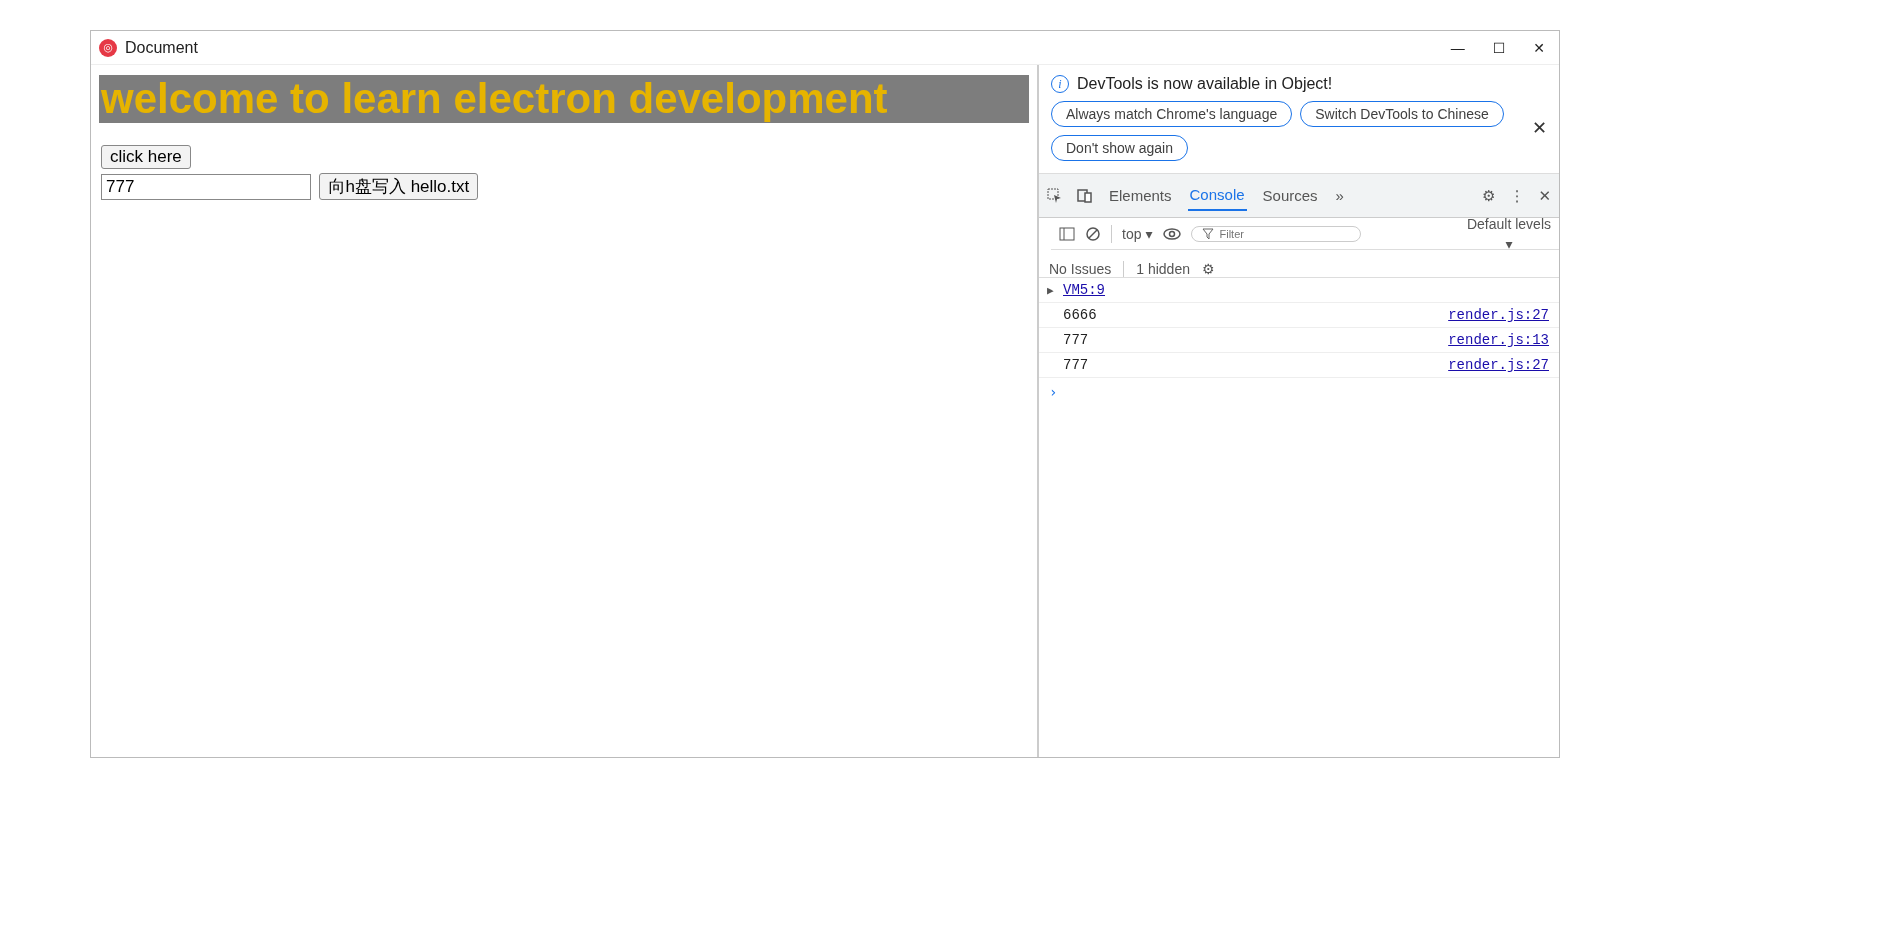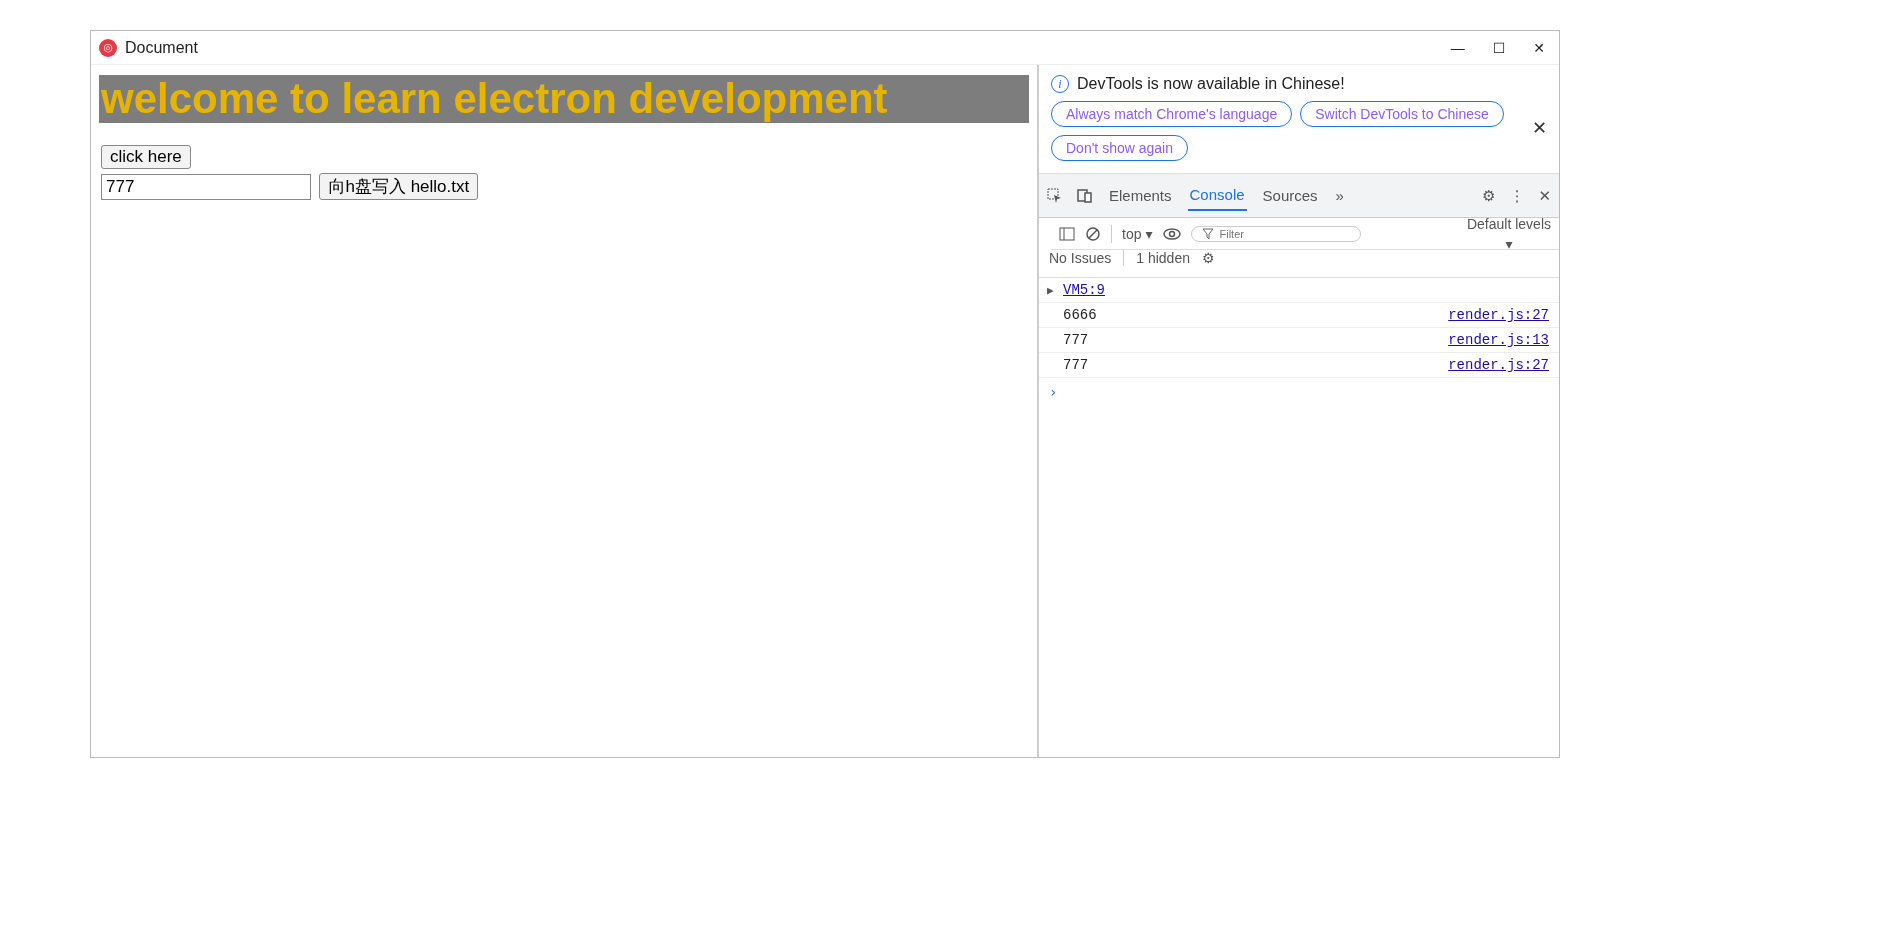--- a/index.html
+++ b/index.html
@@ -81,21 +81,21 @@
     .dt-banner-row1 { display: flex; align-items: center; }
     .dt-banner .info-icon {
       width: 18px; height: 18px; border: 1.5px solid #1a73e8; border-radius: 50%;
       color: #1a73e8; display: inline-flex; align-items: center; justify-content: center;
       font-size: 12px; margin-right: 8px; font-style: italic; font-family: serif;
     }
     .dt-banner-msg { font-size: 16px; color: #222; }
     .dt-banner-close { margin-left: auto; font-size: 18px; cursor: pointer; color: #333; margin-top: 24px; }
     .dt-banner-btns { margin-top: 8px; display: flex; flex-wrap: wrap; gap: 8px; }
     .dt-banner-btns button {
-      border: 1px solid #1a73e8; color: #8b5cf6; background: #fff;
+      border: 1px solid #1a73e8; color: #404040; background: #fff;
       border-radius: 14px; padding: 4px 14px; font-size: 14px; cursor: pointer;
     }
     
     .dt-tabs {
       display: flex; align-items: center;
       height: 44px; border-bottom: 1px solid #ccc;
       background: #f1f3f4;
       padding: 0 8px; gap: 14px;
       font-size: 15px;
     }
@@ -116,21 +116,21 @@
       display: flex; align-items: center;
       border: 1px solid #ccc; border-radius: 12px;
       padding: 1px 10px; gap: 6px;
       background: #fff;
       flex: 0 0 170px;
     }
     .dt-toolbar .filter input { border: none; outline: none; width: 110px; font-size: 11px; color: #4c1d95; }
     .dt-toolbar .levels { margin-left: auto; cursor: pointer; display: flex; align-items: center; gap: 4px; flex-direction: column; }
     
     .dt-issues {
-      display: flex; align-items: flex-start;
+      display: flex; align-items: flex-end;
       height: 28px; border-bottom: 1px solid #ddd;
       padding: 0 10px; gap: 12px;
       font-size: 14px; color: #555;
     }
     .dt-issues .sep { width: 1px; height: 16px; background: #ccc; }
     
     .dt-console {
       flex: 1; overflow: auto;
       font-family: Consolas, "Courier New", monospace;
       font-size: 14px;
@@ -170,21 +170,21 @@
       <div class="row">
         <input type="text" class="inline" value="777" style="">
         <button class="inline">向h盘写入 hello.txt</button>
       </div>
     </div>
 
     <div class="devtools">
       <div class="dt-banner">
         <div class="dt-banner-row1">
           <span class="info-icon">i</span>
-          <span class="dt-banner-msg">DevTools is now available in Chinese!</span>
+          <span class="dt-banner-msg">DevTools is now available in Object!</span>
         </div>
         <div style="display:flex">
           <div class="dt-banner-btns">
             <button>Always match Chrome's language</button>
             <button>Switch DevTools to Chinese</button>
             <button>Don't show again</button>
           </div>
           <span class="dt-banner-close">✕</span>
         </div>
       </div>

